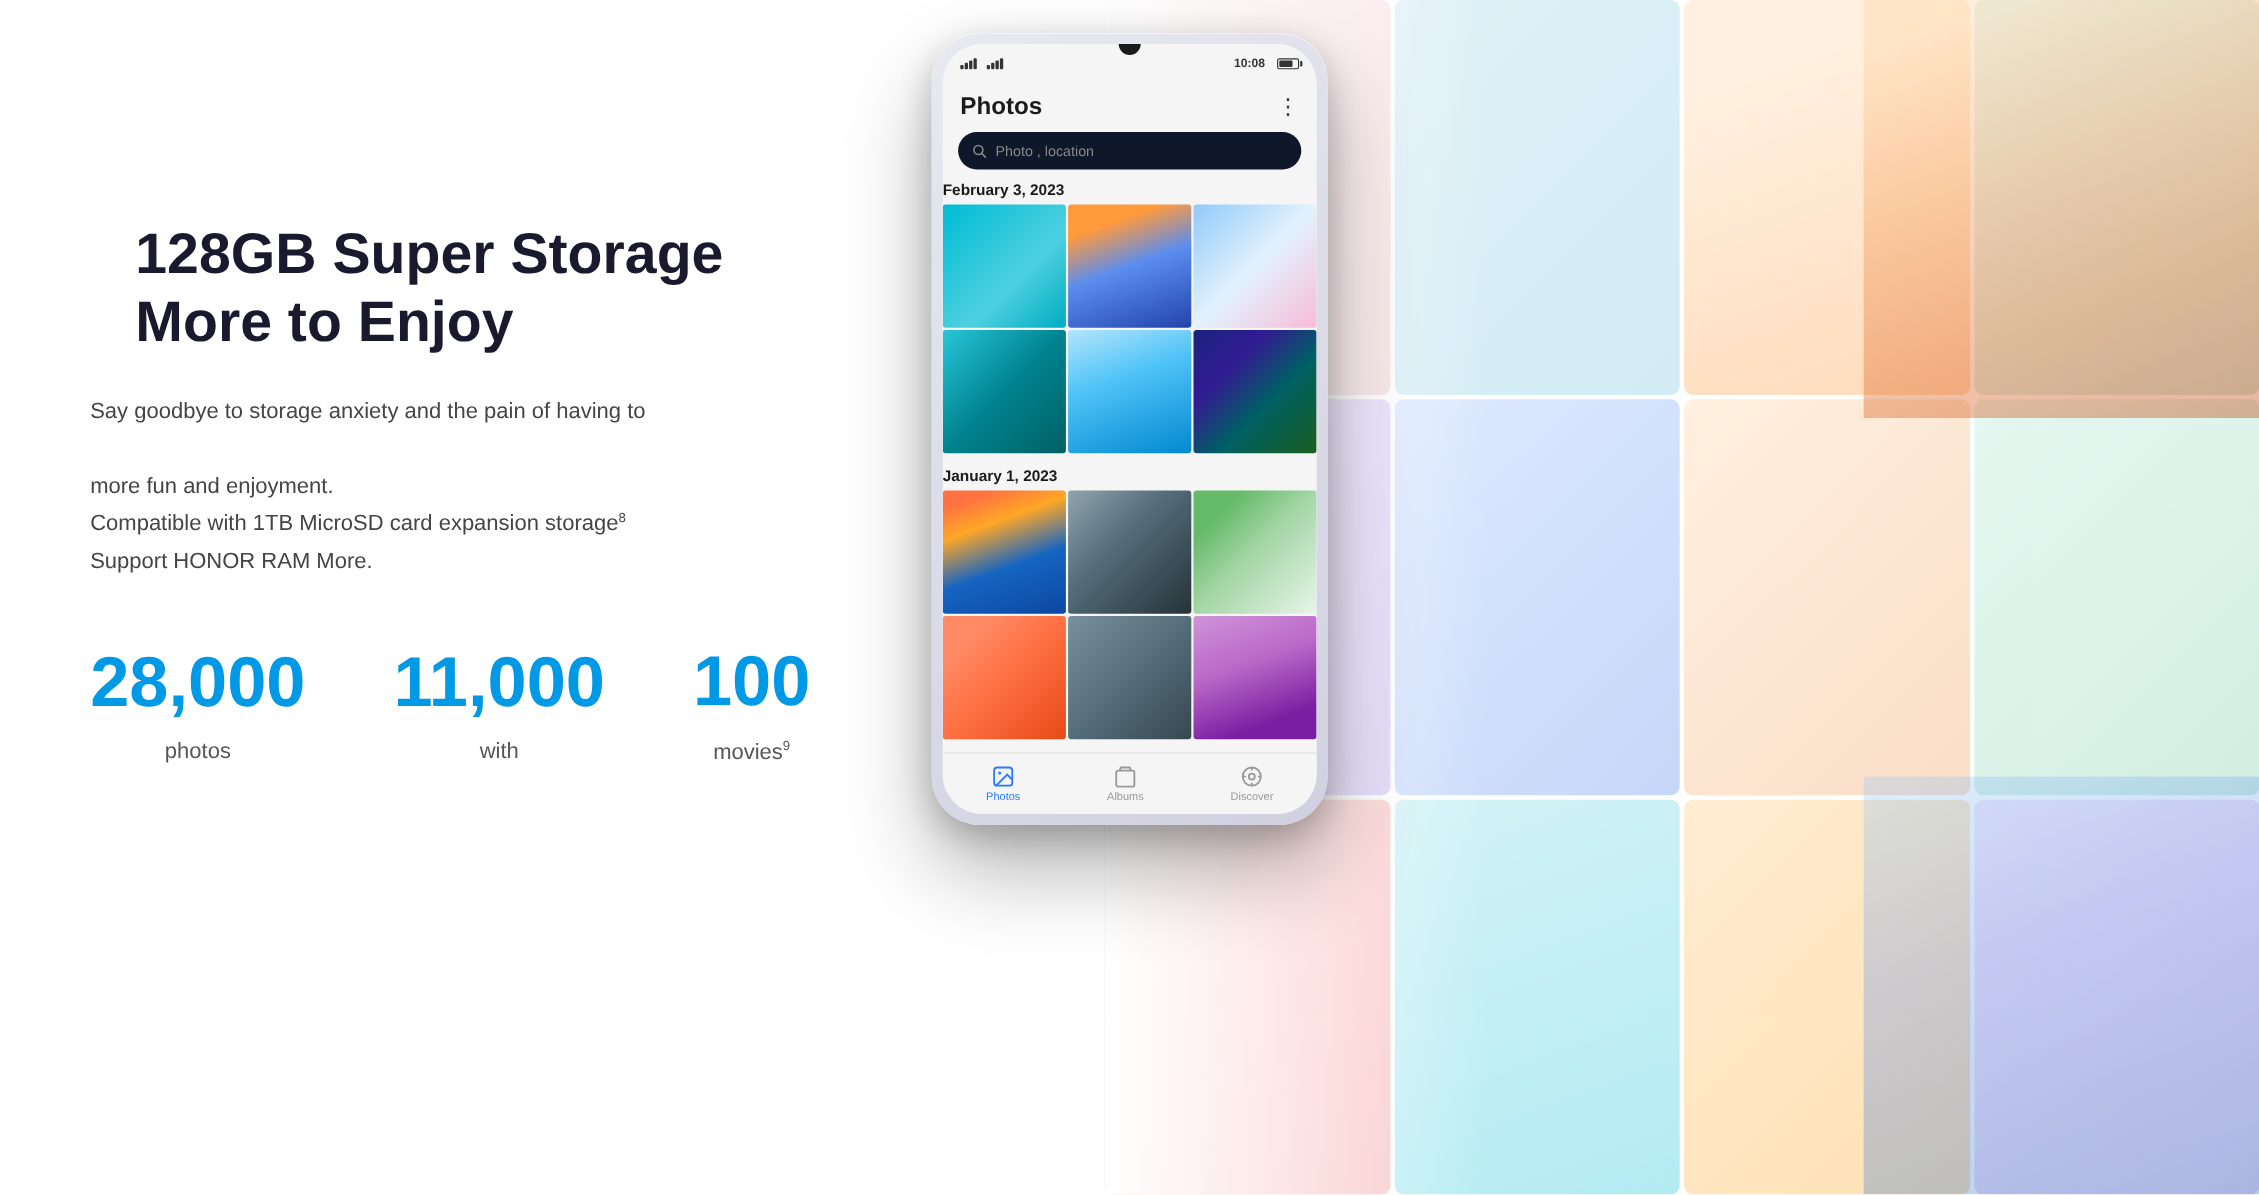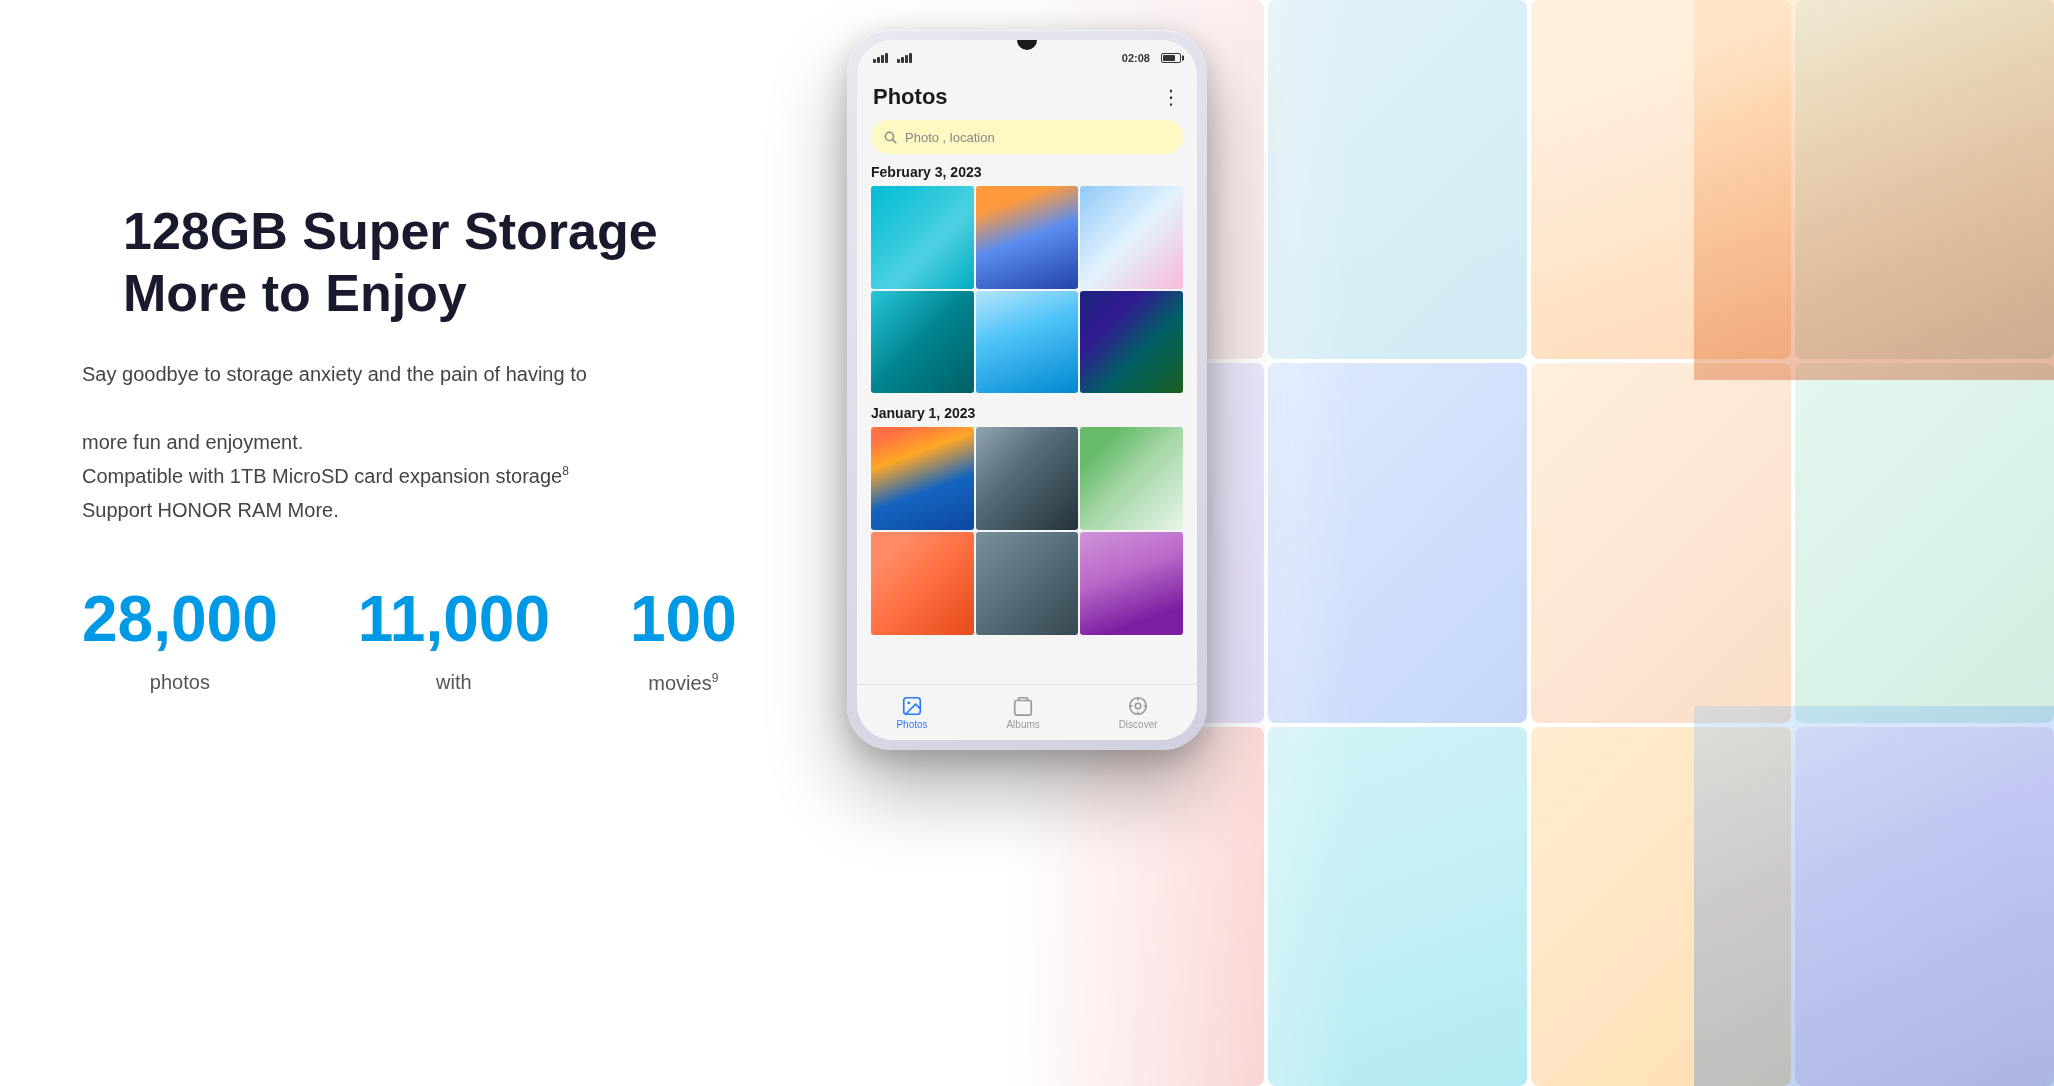--- a/index.html
+++ b/index.html
@@ -250,21 +250,21 @@
     .more-btn {
       font-size: 20px;
       color: #333;
       display: flex;
       align-items: center;
     }
 
     
     .search-bar {
       margin: 4px 14px 10px;
-      background: #fef9c3;
+      background: #0f172a;
       border-radius: 20px;
       height: 34px;
       display: flex;
       align-items: center;
       padding: 0 12px;
       gap: 8px;
     }
 
     .search-icon-svg {
       width: 14px;
@@ -350,21 +350,21 @@
     
     .phone-screen-content {
       display: flex;
       flex-direction: column;
       height: calc(100% - 36px);
     }
 
     .scrollable-area {
       flex: 1;
       overflow: hidden;
-      padding: 0 14px 8px;
+      padding: 0 0 8px;
     }
   </style>
 </head>
 <body>
 
 <div class="bg-collage">
   <div class="bg-collage-inner">
 
     <div class="bg-img bg-img-1" style="background: linear-gradient(135deg, #f9c6c9 0%, #e8a8a8 100%); grid-row: 1; grid-column: 1;"></div>
     <div class="bg-img bg-img-2" style="background: linear-gradient(135deg, #a8d8ea 0%, #7ec8e3 100%); grid-row: 1; grid-column: 2;"></div>
@@ -438,21 +438,21 @@
           &nbsp;
           <div class="signal-bars">
             <div class="signal-bar" style="height:4px;"></div>
             <div class="signal-bar" style="height:6px;"></div>
             <div class="signal-bar" style="height:8px;"></div>
             <div class="signal-bar" style="height:10px;"></div>
           </div>
         </div>
         <div class="notch"></div>
         <div class="status-right">
-          <span style="font-size:11px;font-weight:600;">02:08</span>
+          <span style="font-size:11px;font-weight:600;">10:08</span>
           &nbsp;
           <div class="battery-icon">
             <div class="battery-fill"></div>
           </div>
         </div>
       </div>
 
       <div class="phone-screen-content">
 
         <div class="app-header">

